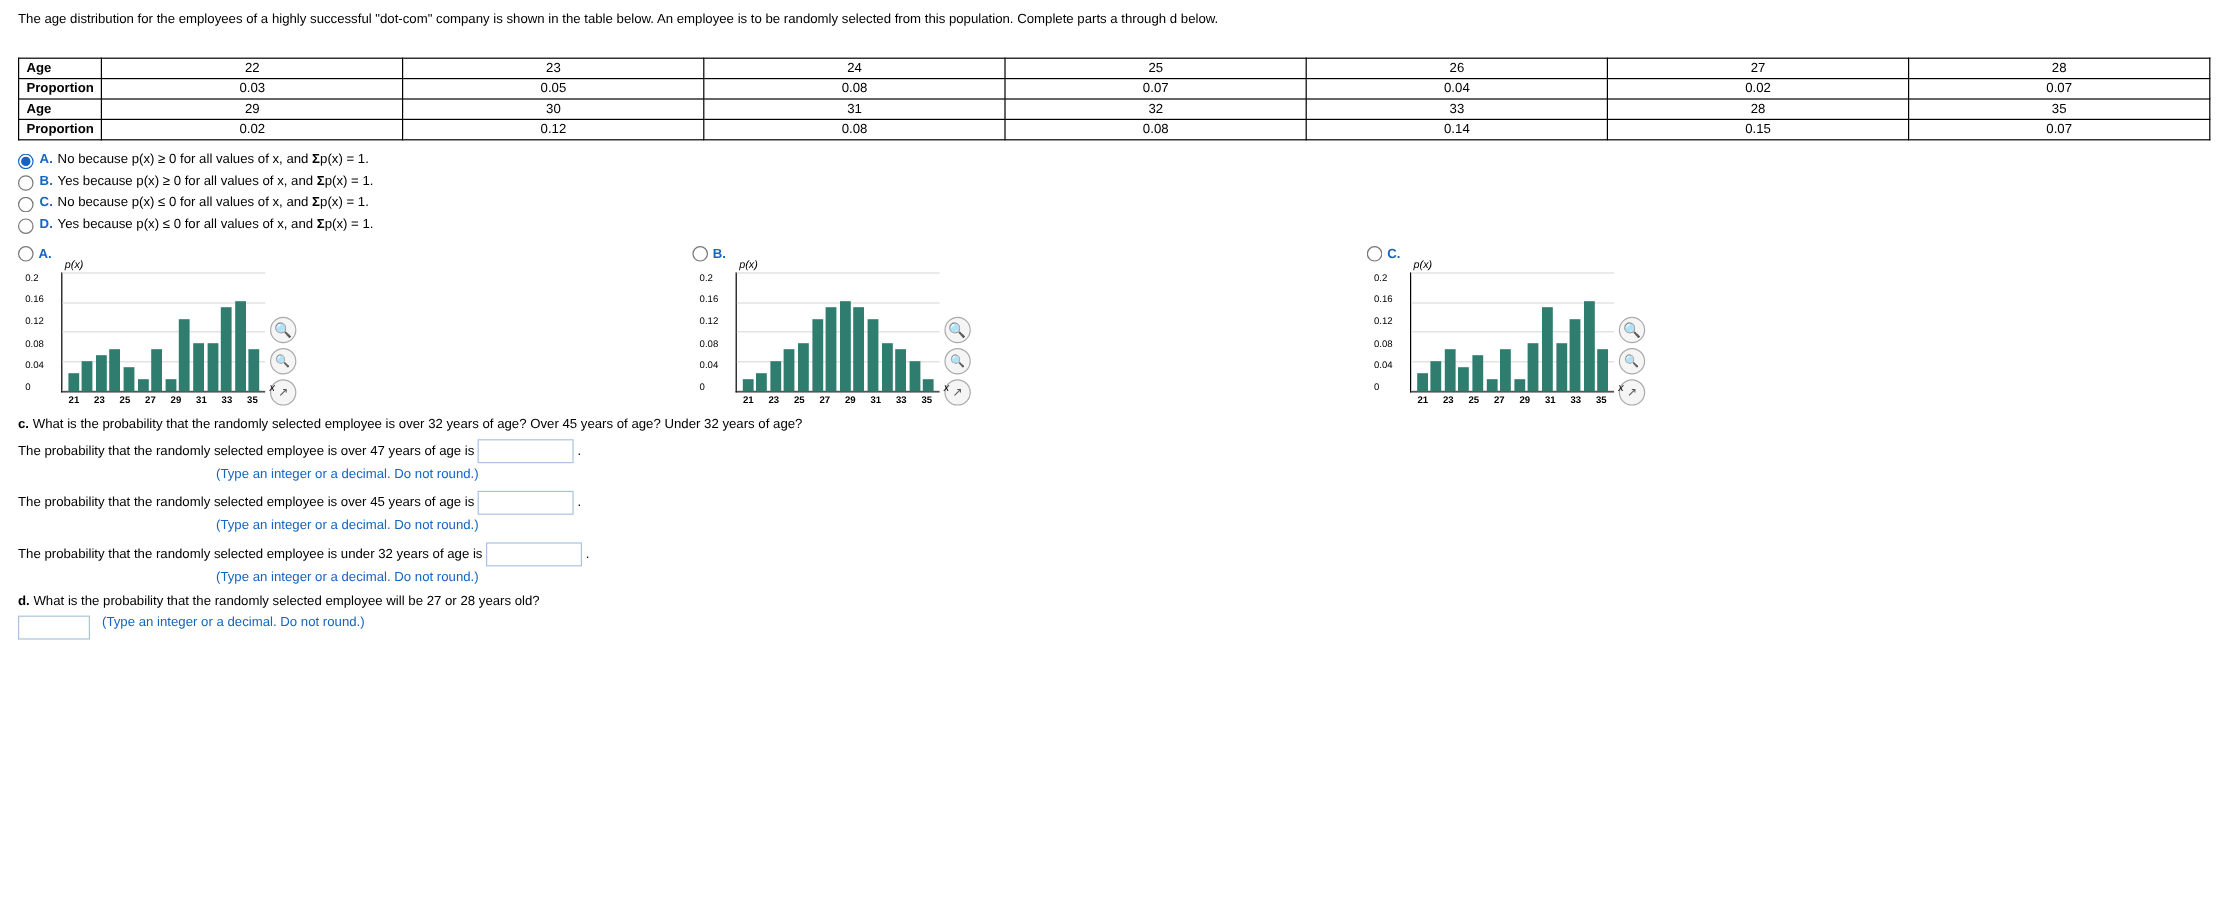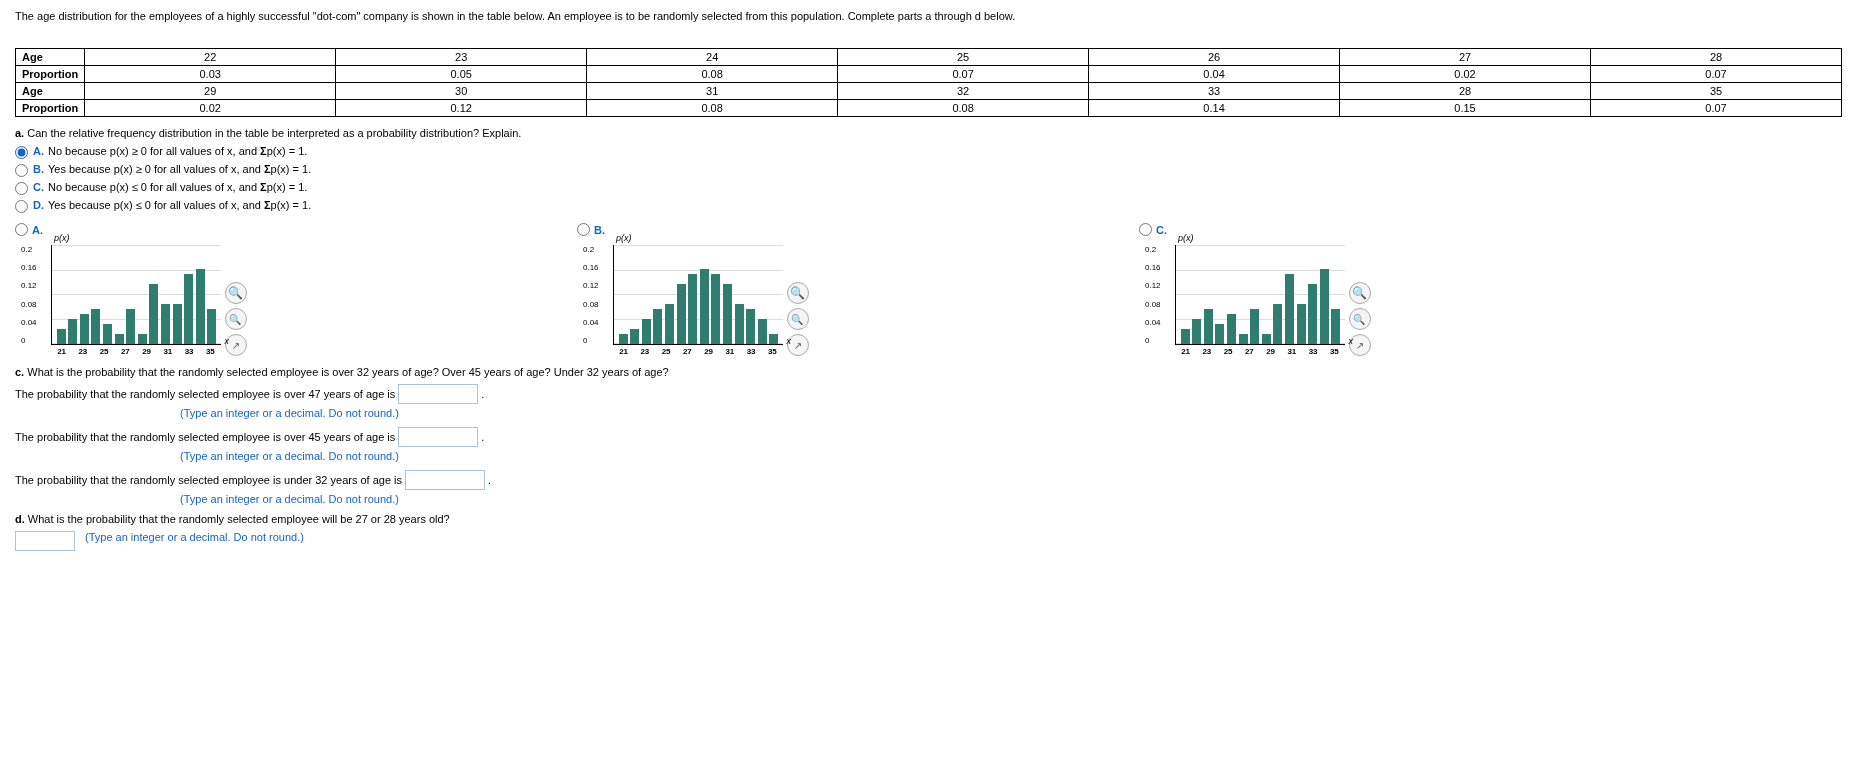--- a/index.html
+++ b/index.html
@@ -223,24 +223,20 @@
       <td>0.08</td>
       <td>0.08</td>
       <td>0.14</td>
       <td>0.15</td>
       <td>0.07</td>
     </tr>
   </tbody>
 </table>
 
 <div>
-  <p class="question-text">
-    <strong>a.</strong>
-    <span>Can the relative frequency distribution in the table be interpreted as a probability distribution? Explain.</span>
-  </p>
 
   <div class="option-row">
     <input type="radio" name="partA" id="optA" checked="" style="">
     <span class="option-label">A.</span>
     <span>No because p(x) ≥ 0 for all values of x, and <strong>Σ</strong>p(x) = 1.</span>
   </div>
 
   <div class="option-row">
     <input type="radio" name="partA" id="optB" style="">
     <span class="option-label" style="color:#1565c0;">B.</span>

